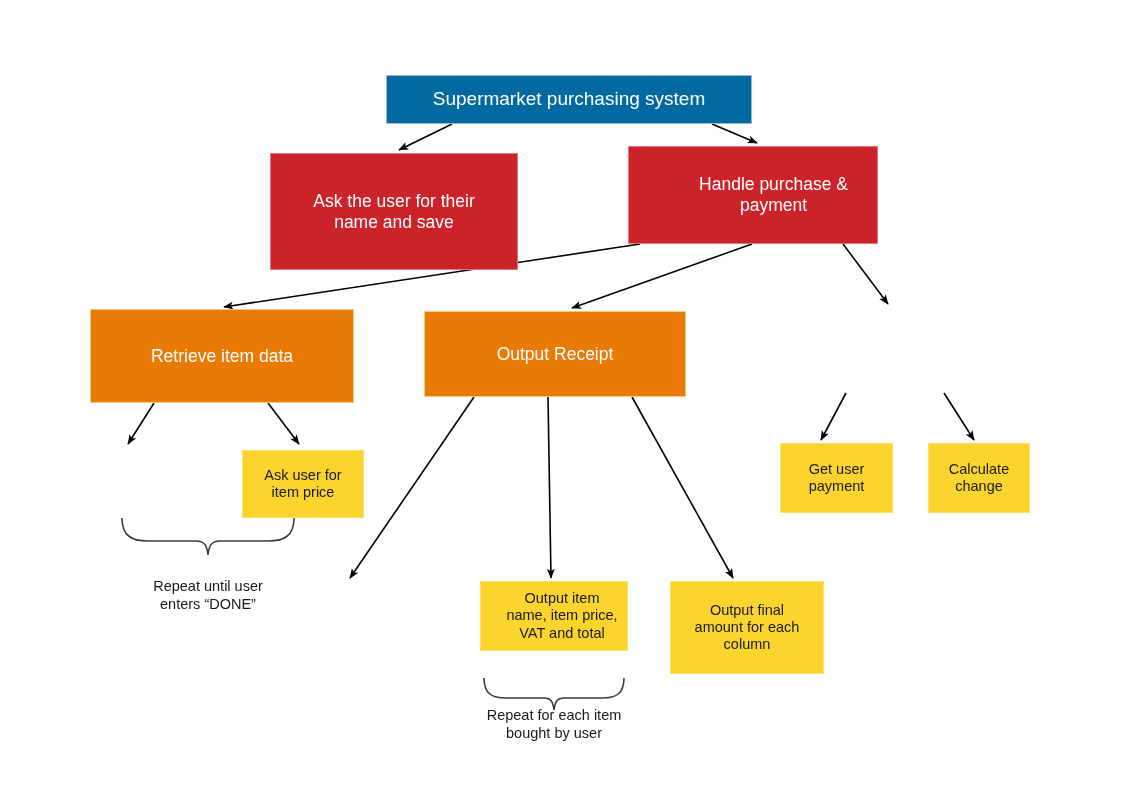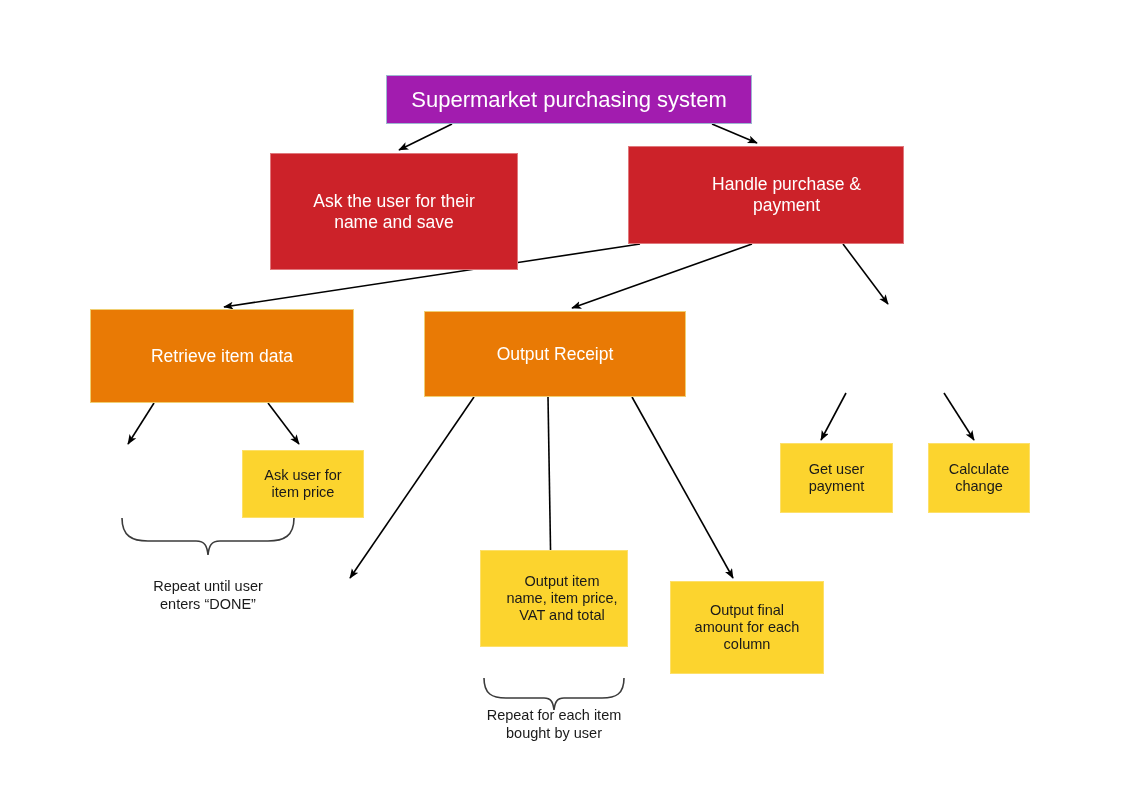--- a/index.html
+++ b/index.html
@@ -15,21 +15,21 @@
   #edges{position:absolute;left:0;top:0;width:1123px;height:794px;pointer-events:none;}
   .node{
     position:absolute;
     box-sizing:border-box;
     display:flex;align-items:center;justify-content:center;
     text-align:center;
     line-height:1.18;
     padding:2px 6px;
     white-space:pre-line;
   }
-  .node.blue{background:#a21caf;color:#ffffff;border:1px solid #9db7d0;font-size:22px;}
+  .node.blue{background:#0369a1;color:#ffffff;border:1px solid #9db7d0;font-size:19px;}
   .node.red{background:#CC2229;color:#ffffff;border:1px solid #e0787c;font-size:17.5px;}
   .node.orange{background:#E97A05;color:#ffffff;border:1px solid #f0cf73;font-size:17.5px;}
   .node.yellow{background:#FCD42E;color:#1a1a1a;border:1px solid #fde06a;font-size:14.5px;}
   .brace-label{
     position:absolute;
     text-align:center;
     color:#1a1a1a;
     font-size:14.5px;
     line-height:1.25;
     white-space:pre-line;
@@ -97,34 +97,34 @@
       <path d="M484,678 C484,694 492,698 506,698 L544,698 C551,698 553,702 554,710
                C555,702 557,698 564,698 L602,698 C616,698 624,694 624,678" fill="none" stroke="#3b3b3b" stroke-width="1.6"></path>
     </g>
   </svg>
 
   <div class="node blue" style="left:386px;top:75px;width:366px;height:49px;">Supermarket purchasing system</div>
 
   <div class="node red" style="left:270px;top:153px;width:248px;height:117px;">Ask the user for their
 name and save</div>
 
-  <div class="node red" style="left:628px;top:146px;width:276px;height:98px;padding-left:47px;">Handle purchase &amp;
+  <div class="node red" style="left:628px;top:146px;width:250px;height:98px;padding-left:47px;">Handle purchase &amp;
 payment</div>
 
   <div class="node orange" style="left:424px;top:311px;width:262px;height:86px;">Output Receipt</div>
 
   <div class="node orange" style="left:90px;top:309px;width:264px;height:94px;">Retrieve item data</div>
 
 
 
   <div class="node yellow" style="left:242px;top:450px;width:122px;height:68px;">Ask user for
 item price</div>
 
 
-  <div class="node yellow" style="left:480px;top:550px;width:148px;height:97px;padding-left:22px;">Output item
+  <div class="node yellow" style="left:480px;top:581px;width:148px;height:70px;padding-left:22px;">Output item
 name, item price,
 VAT and total</div>
 
   <div class="node yellow" style="left:670px;top:581px;width:154px;height:93px;">Output final
 amount for each
 column</div>
 
   <div class="node yellow" style="left:780px;top:443px;width:113px;height:70px;">Get user
 payment</div>
 

